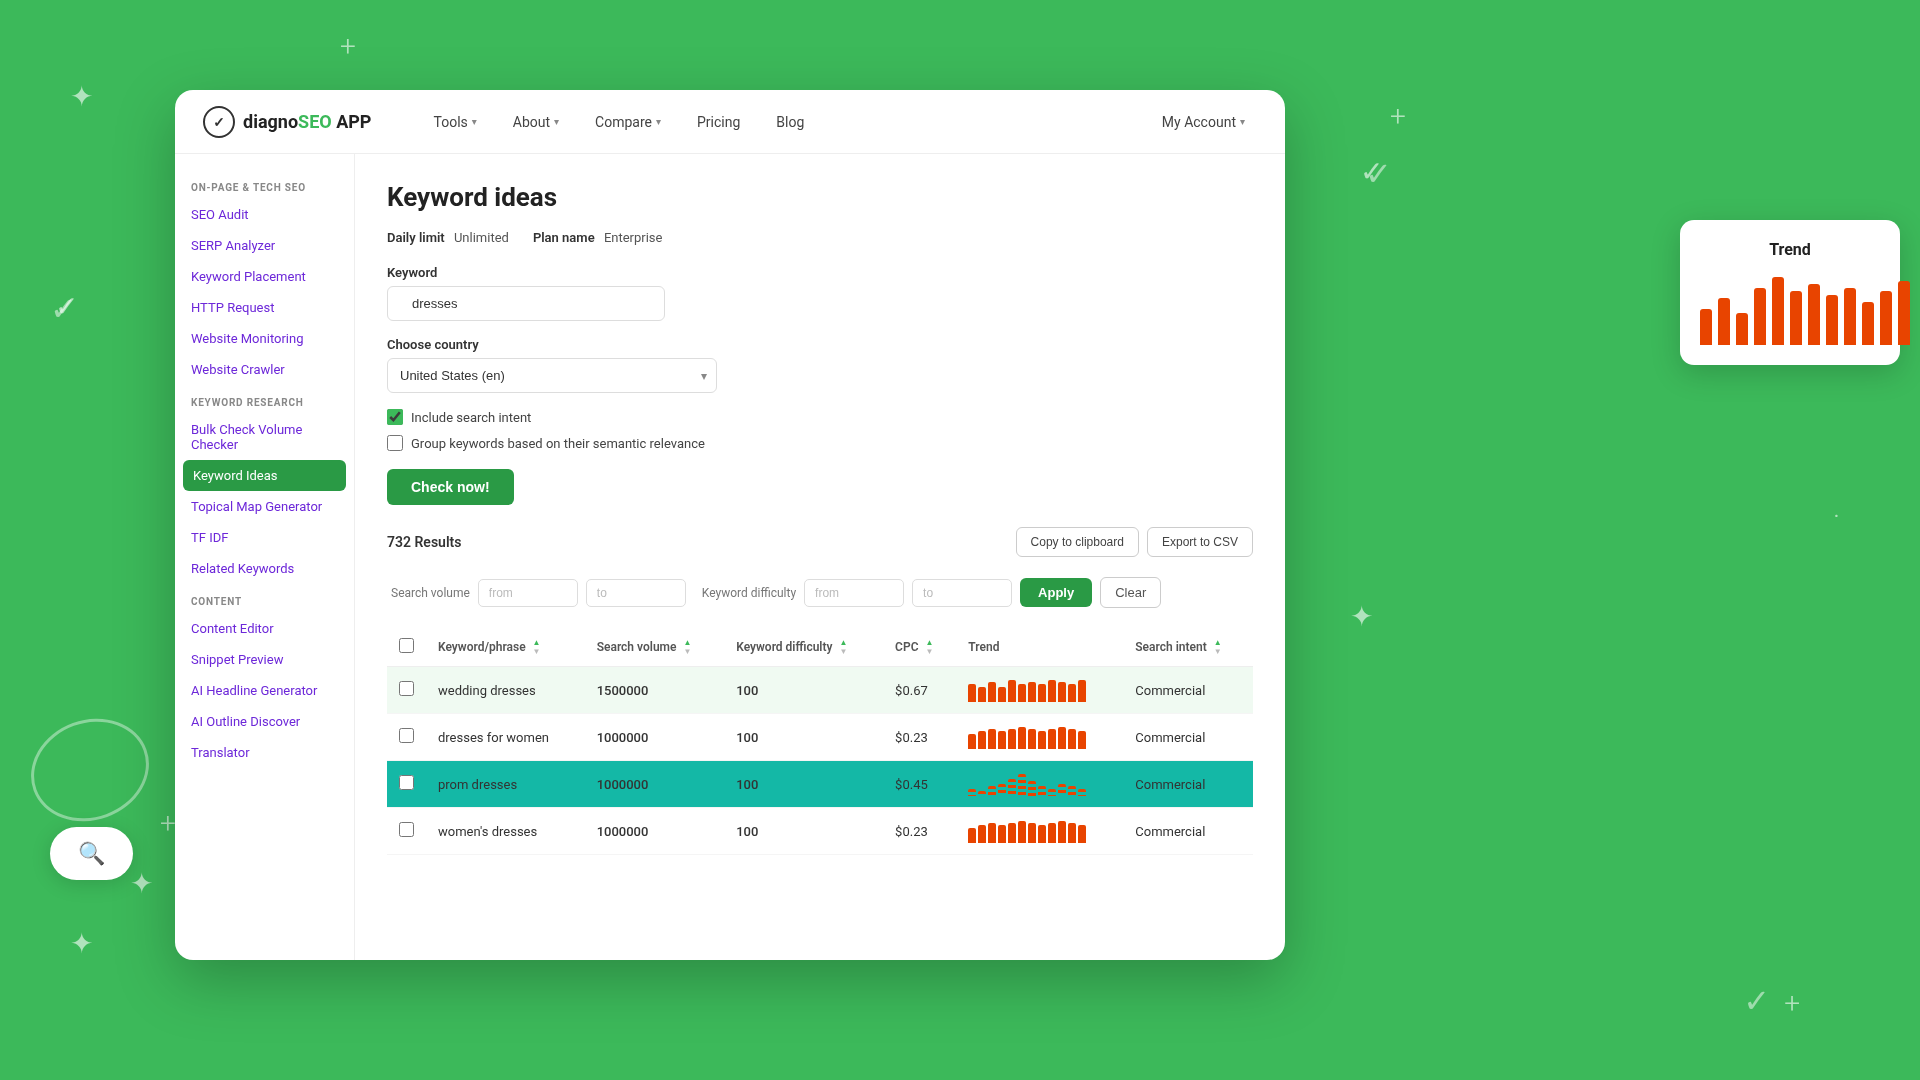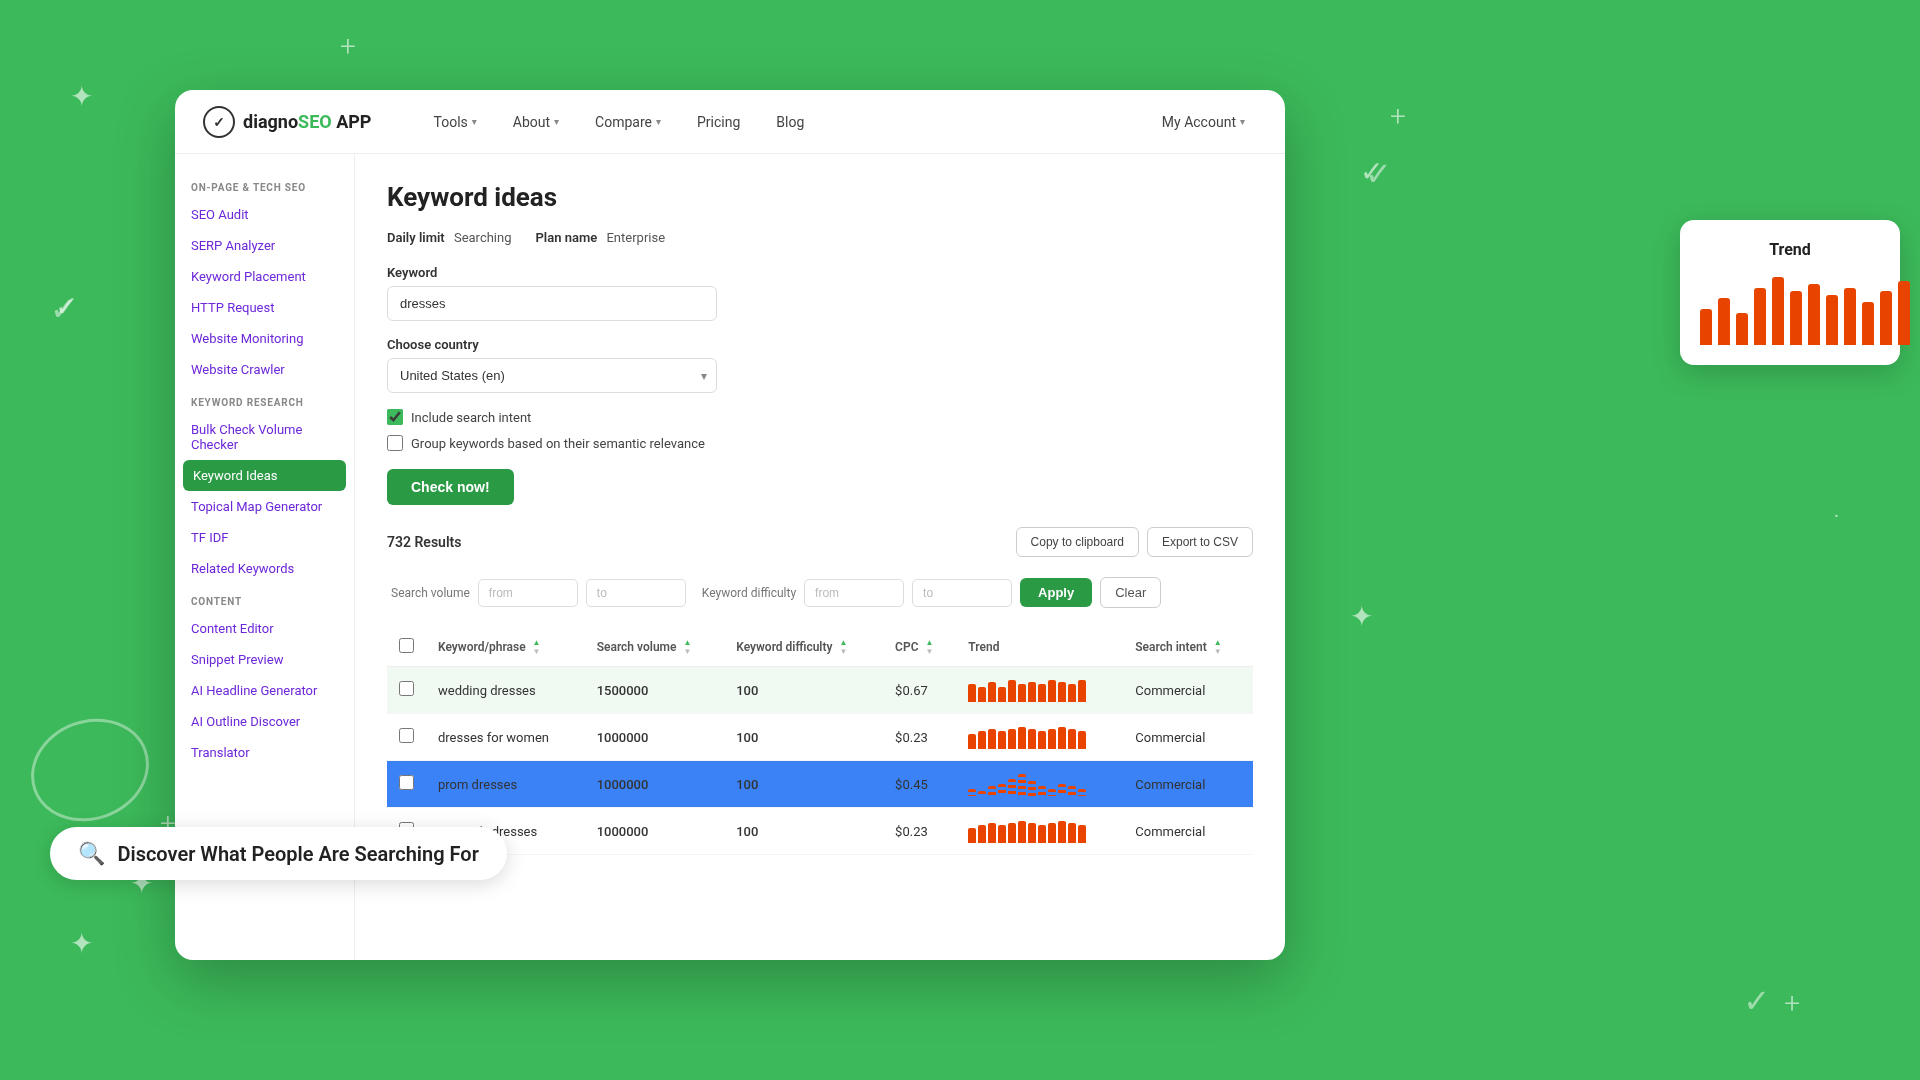--- a/index.html
+++ b/index.html
@@ -205,22 +205,22 @@
     .form-section {
       margin-bottom: 16px;
     }
     .form-label {
       font-size: 13px;
       font-weight: 600;
       color: #333;
       margin-bottom: 6px;
     }
     .form-input {
-      width: 330px;
-      padding: 9px 12px;
+      width: 278px;
+      padding: 9px 24px;
       border: 1px solid #ddd;
       border-radius: 6px;
       font-size: 13px;
       color: #333;
       outline: none;
     }
     .form-select-wrap {
       position: relative;
       width: 330px;
     }
@@ -466,21 +466,20 @@
   <div class="bg-star" style="top:500px;right:80px;">·</div>
   <div class="bg-check" style="top:155px;left:1365px;">✓</div>
   <div class="bg-check" style="top:290px;left:50px;">✓</div>
   <div class="bg-check" style="bottom:60px;right:150px;">✓</div>
 
   <div style="position:absolute;bottom:260px;left:30px;width:120px;height:100px;border:3px solid rgba(255,255,255,0.4);border-radius:50%;transform:rotate(-20deg);"></div>
 </div>
 
 <div class="search-bubble">
   <span class="search-bubble-icon">🔍</span>
-  <span class="search-bubble-text">Discover What People Are Searching For</span>
 </div>
 
 <div class="app-window">
 
   <nav class="nav-header">
     <div class="logo-area">
       <div class="logo-icon"></div>
       <span class="logo-text">diagno<span>SEO</span> APP</span>
     </div>
     <div class="nav-links">
@@ -538,21 +537,21 @@
         <div class="sidebar-item">Translator</div>
       </div>
     </aside>
 
     <main class="main-content">
       <h1 class="page-title">Keyword ideas</h1>
 
       <div class="meta-row">
         <div class="meta-item">
           <strong>Daily limit</strong>
-          <span>Searching</span>
+          <span>Unlimited</span>
         </div>
         <div class="meta-item">
           <strong>Plan name</strong>
           <span>Enterprise</span>
         </div>
       </div>
 
       <div class="form-section">
         <div class="form-label">Keyword</div>
         <input type="text" class="form-input" placeholder="dresses" value="dresses" style="">
@@ -692,21 +691,21 @@
                   <div class="tbar" style="height: 20px;"></div>
                   <div class="tbar" style="height: 18px;"></div>
                   <div class="tbar" style="height: 20px;"></div>
                   <div class="tbar" style="height: 22px;"></div>
                   <div class="tbar" style="height: 20px;"></div>
                   <div class="tbar" style="height: 18px;"></div>
                 </div>
               </td>
               <td class="intent-badge">Commercial</td>
             </tr>
-            <tr style="background: #3b82f6;">
+            <tr style="background: #14b8a6;">
               <td class="td-check"><input type="checkbox" class="row-checkbox" style=""></td>
               <td>prom dresses</td>
               <td class="search-vol">1000000</td>
               <td class="kd-val">100</td>
               <td class="cpc-val">$0.45</td>
               <td>
                 <div class="trend-bar-cell">
                   <div class="tbar dashed" style="height: 7px;"></div>
                   <div class="tbar dashed" style="height: 5px;"></div>
                   <div class="tbar dashed" style="height: 10px;"></div>

